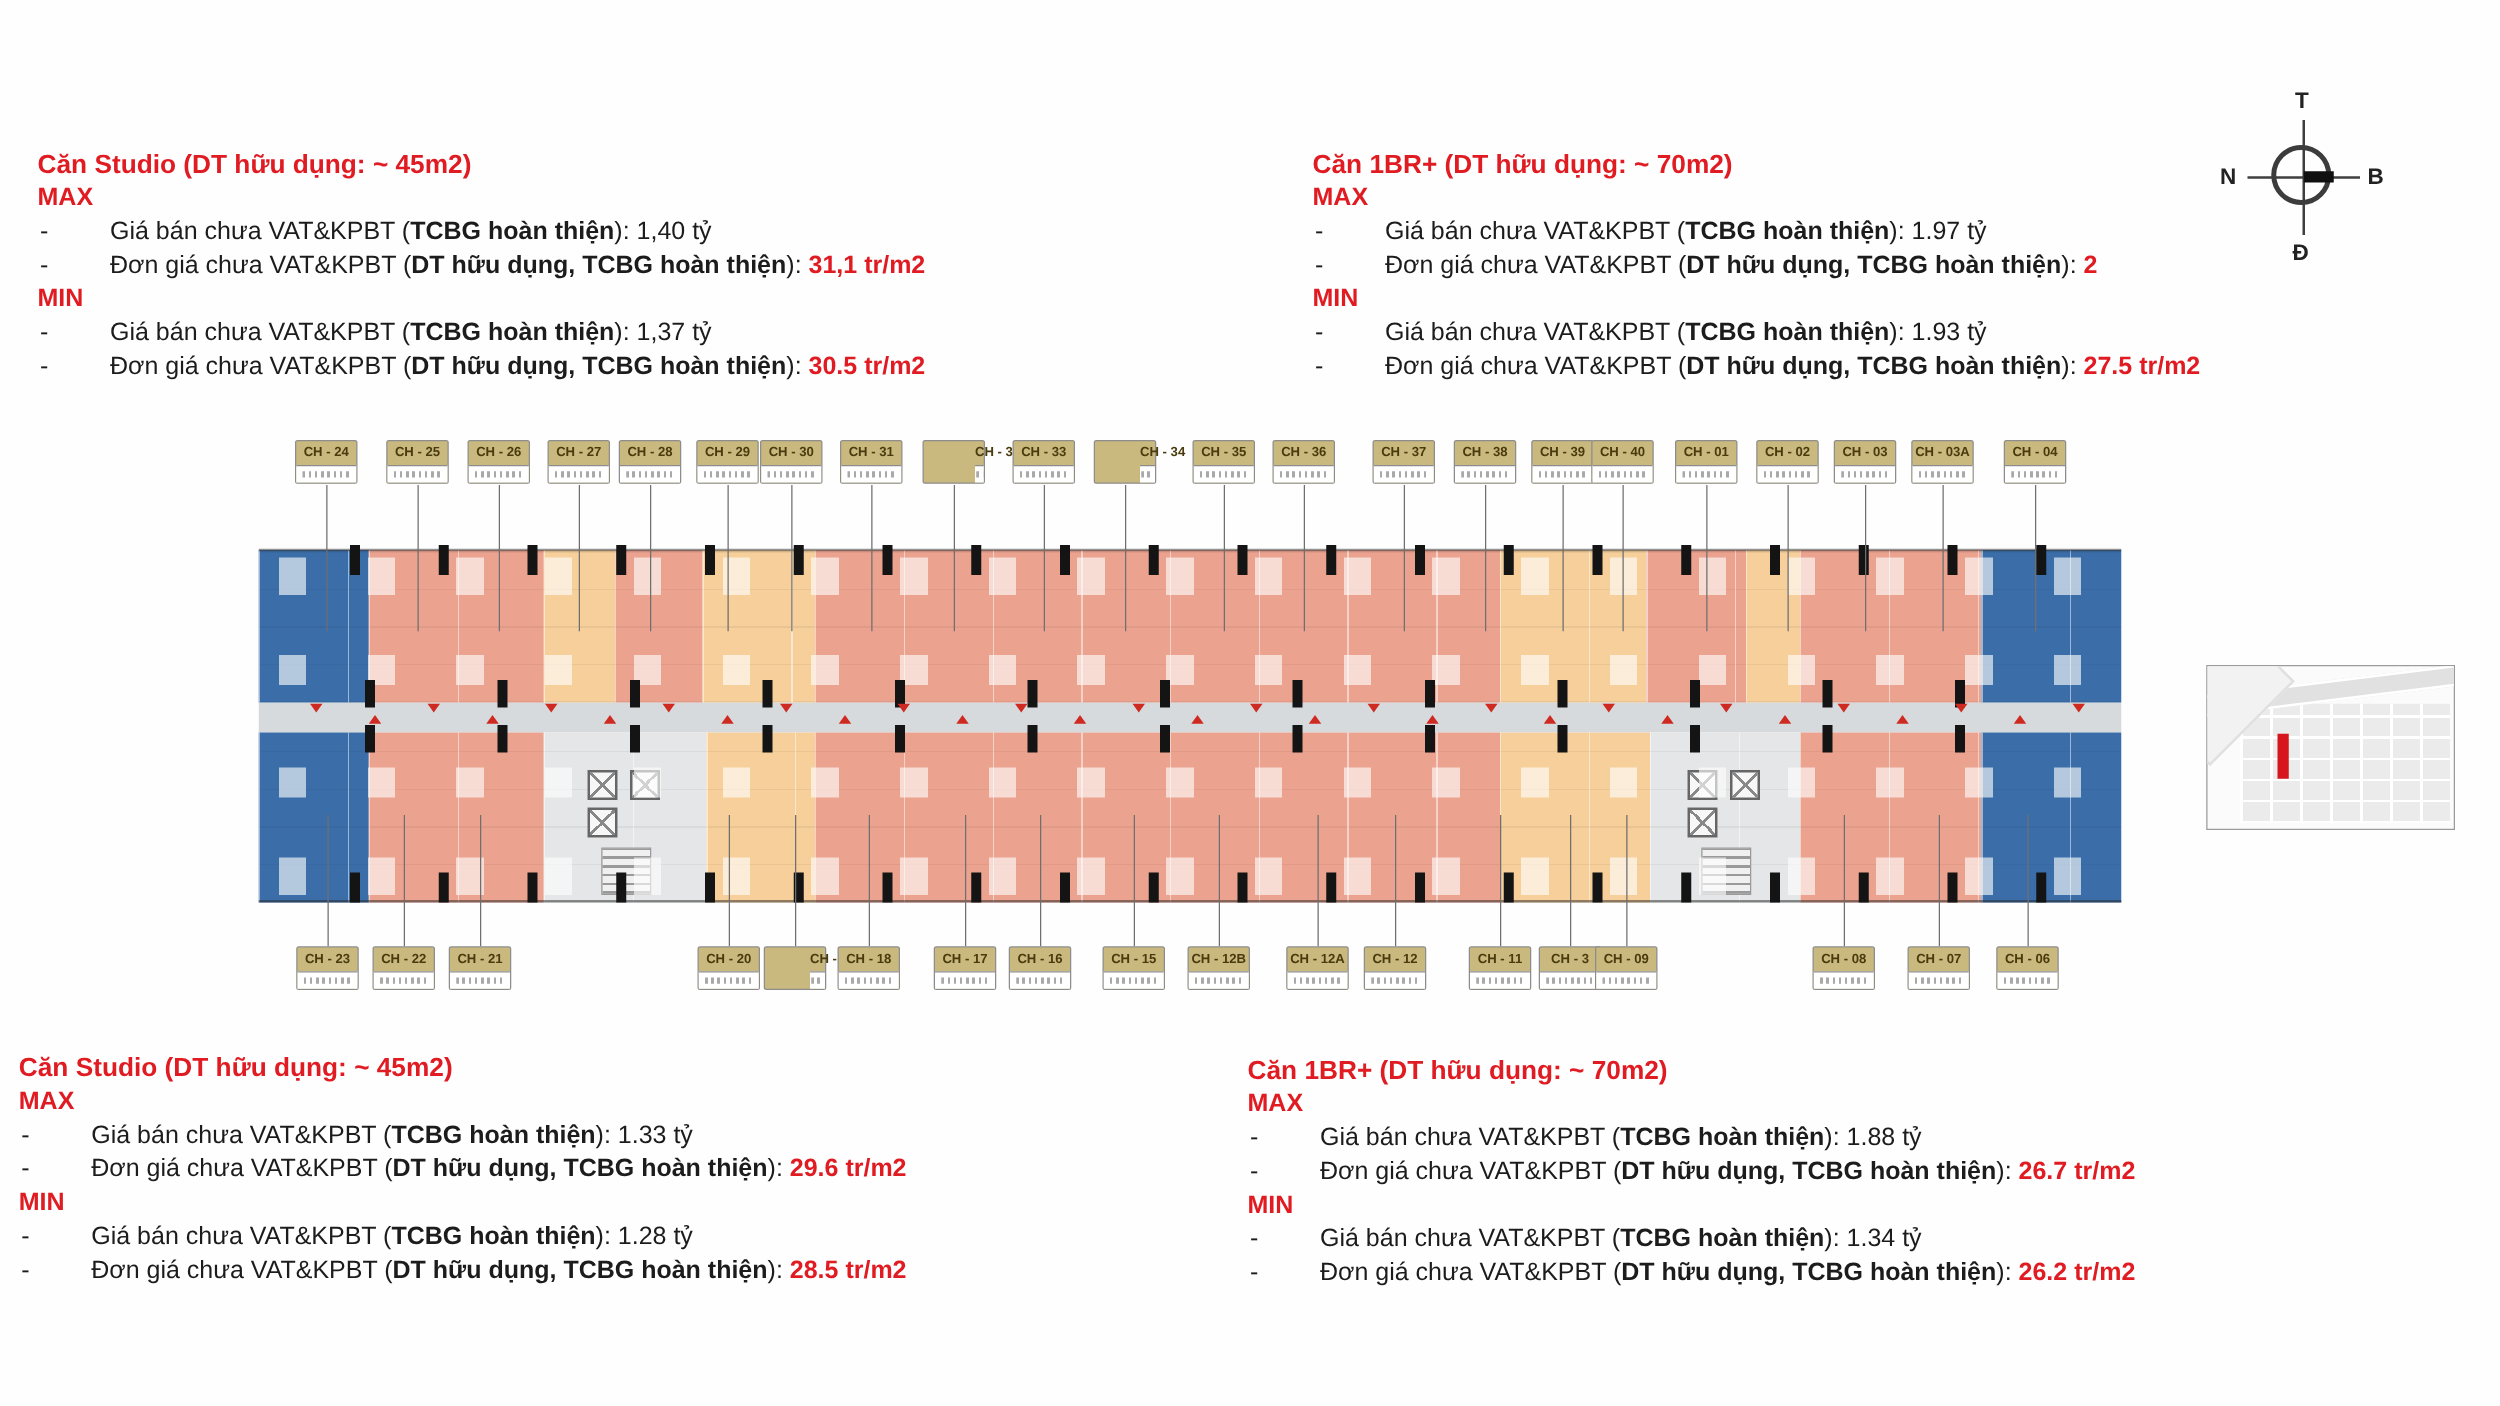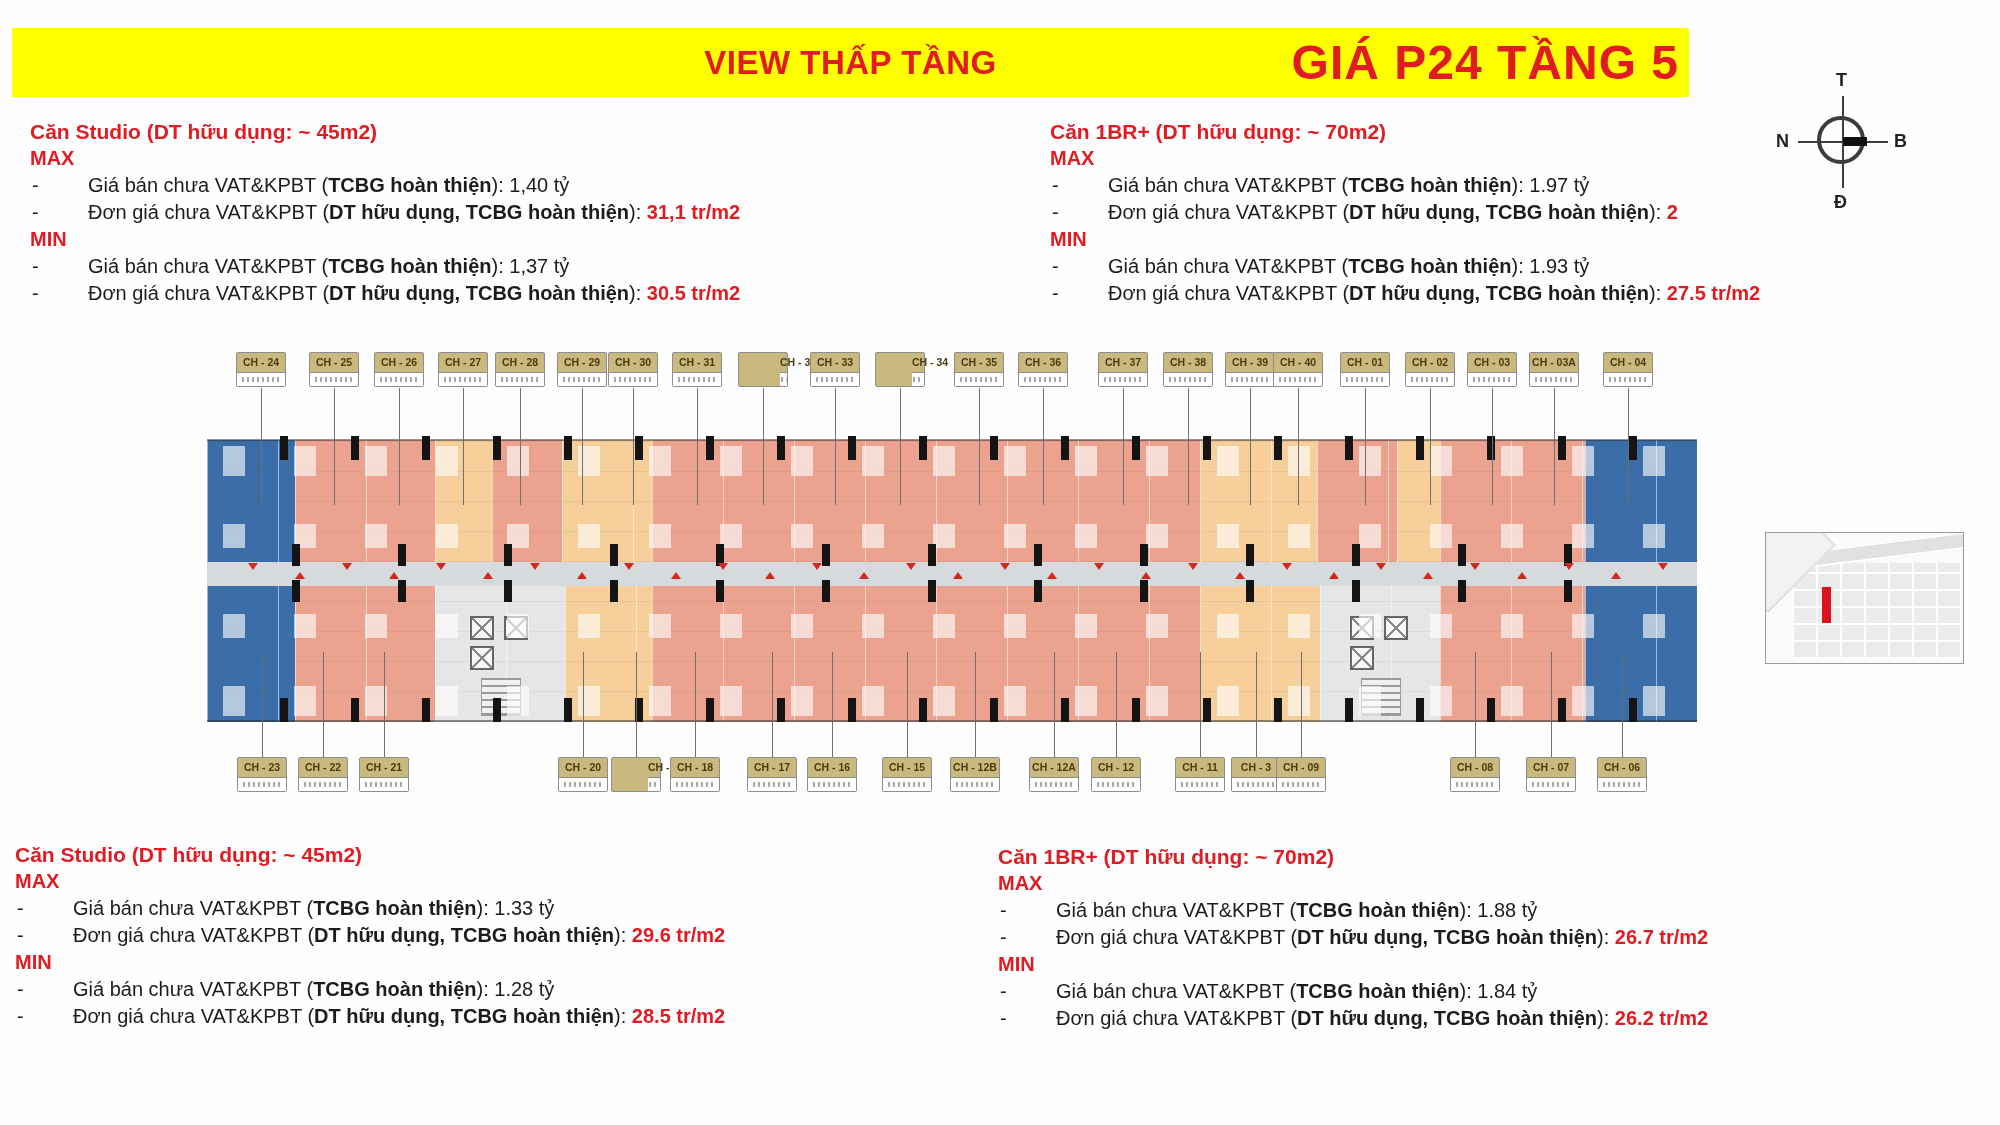--- a/index.html
+++ b/index.html
@@ -72,24 +72,20 @@
         transform:rotate(-7deg);border-top:2px solid #fff;border-bottom:2px solid #fff;}
   .map-tri{position:absolute;left:-46px;top:-36px;width:92px;height:92px;background:#f2f2f2;
         transform:rotate(45deg);border:2px solid #e0e0e0;}
   .map-marker{position:absolute;left:56px;top:54px;width:9px;height:36px;background:#d6161c;}
 </style>
 </head>
 <body>
 
 <div id="page">
 
-  <div class="banner" id="top-banner">
-    <div class="banner-center">VIEW THẤP TẦNG</div>
-    <div id="gia-label">GIÁ P24 TẦNG 5</div>
-  </div>
 
   <div>
     <div class="compass-line" style="left:1842px;top:96px;width:2px;height:92px;"></div>
     <div class="compass-line" style="left:1798px;top:141px;width:90px;height:2px;"></div>
     <div id="compass-circle"></div>
     <div id="compass-bar"></div>
     <div class="compass-letter" style="left:1836px;top:70px;">T</div>
     <div class="compass-letter" style="left:1834px;top:192px;">Đ</div>
     <div class="compass-letter" style="left:1776px;top:131px;">N</div>
     <div class="compass-letter" style="left:1894px;top:131px;">B</div>
@@ -121,21 +117,21 @@
       <div class="pb-glabel">MIN</div>
       <div class="pb-row"><span class="pb-dash">-</span><span>Giá bán chưa VAT&amp;KPBT (</span><span class="b">TCBG hoàn thiện</span><span>): 1.28 tỷ</span></div>
       <div class="pb-row"><span class="pb-dash">-</span><span>Đơn giá chưa VAT&amp;KPBT (</span><span class="b">DT hữu dụng, TCBG hoàn thiện</span><span>): </span><span class="r">28.5 tr/m2</span></div>
     </div>
   <div class="pb brp">
       <div class="pb-title">Căn 1BR+ (DT hữu dụng: ~ 70m2)</div>
       <div class="pb-glabel">MAX</div>
       <div class="pb-row"><span class="pb-dash">-</span><span>Giá bán chưa VAT&amp;KPBT (</span><span class="b">TCBG hoàn thiện</span><span>): 1.88 tỷ</span></div>
       <div class="pb-row"><span class="pb-dash">-</span><span>Đơn giá chưa VAT&amp;KPBT (</span><span class="b">DT hữu dụng, TCBG hoàn thiện</span><span>)</span><span>: </span><span class="r">26.7 tr/m2</span></div>
       <div class="pb-glabel">MIN</div>
-      <div class="pb-row"><span class="pb-dash">-</span><span>Giá bán chưa VAT&amp;KPBT (</span><span class="b">TCBG hoàn thiện</span><span>): 1.84 tỷ</span></div>
+      <div class="pb-row"><span class="pb-dash">-</span><span>Giá bán chưa VAT&amp;KPBT (</span><span class="b">TCBG hoàn thiện</span><span>): 1.34 tỷ</span></div>
       <div class="pb-row"><span class="pb-dash">-</span><span>Đơn giá chưa VAT&amp;KPBT (</span><span class="b">DT hữu dụng, TCBG hoàn thiện</span><span>)</span><span>: </span><span class="r">26.2 tr/m2</span></div>
     </div>
 
   <div id="plan">
     <div id="corridor"></div>
   <div class="sec blue" style="left: 207px; top: 440px; width: 88px; height: 122px;"></div>
       <div class="sec salmon" style="left: 295px; top: 440px; width: 140px; height: 122px;"></div>
       <div class="sec orange" style="left: 435px; top: 440px; width: 57px; height: 122px;"></div>
       <div class="sec salmon" style="left: 492px; top: 440px; width: 70px; height: 122px;"></div>
       <div class="sec orange" style="left: 562px; top: 440px; width: 90px; height: 122px;"></div>

